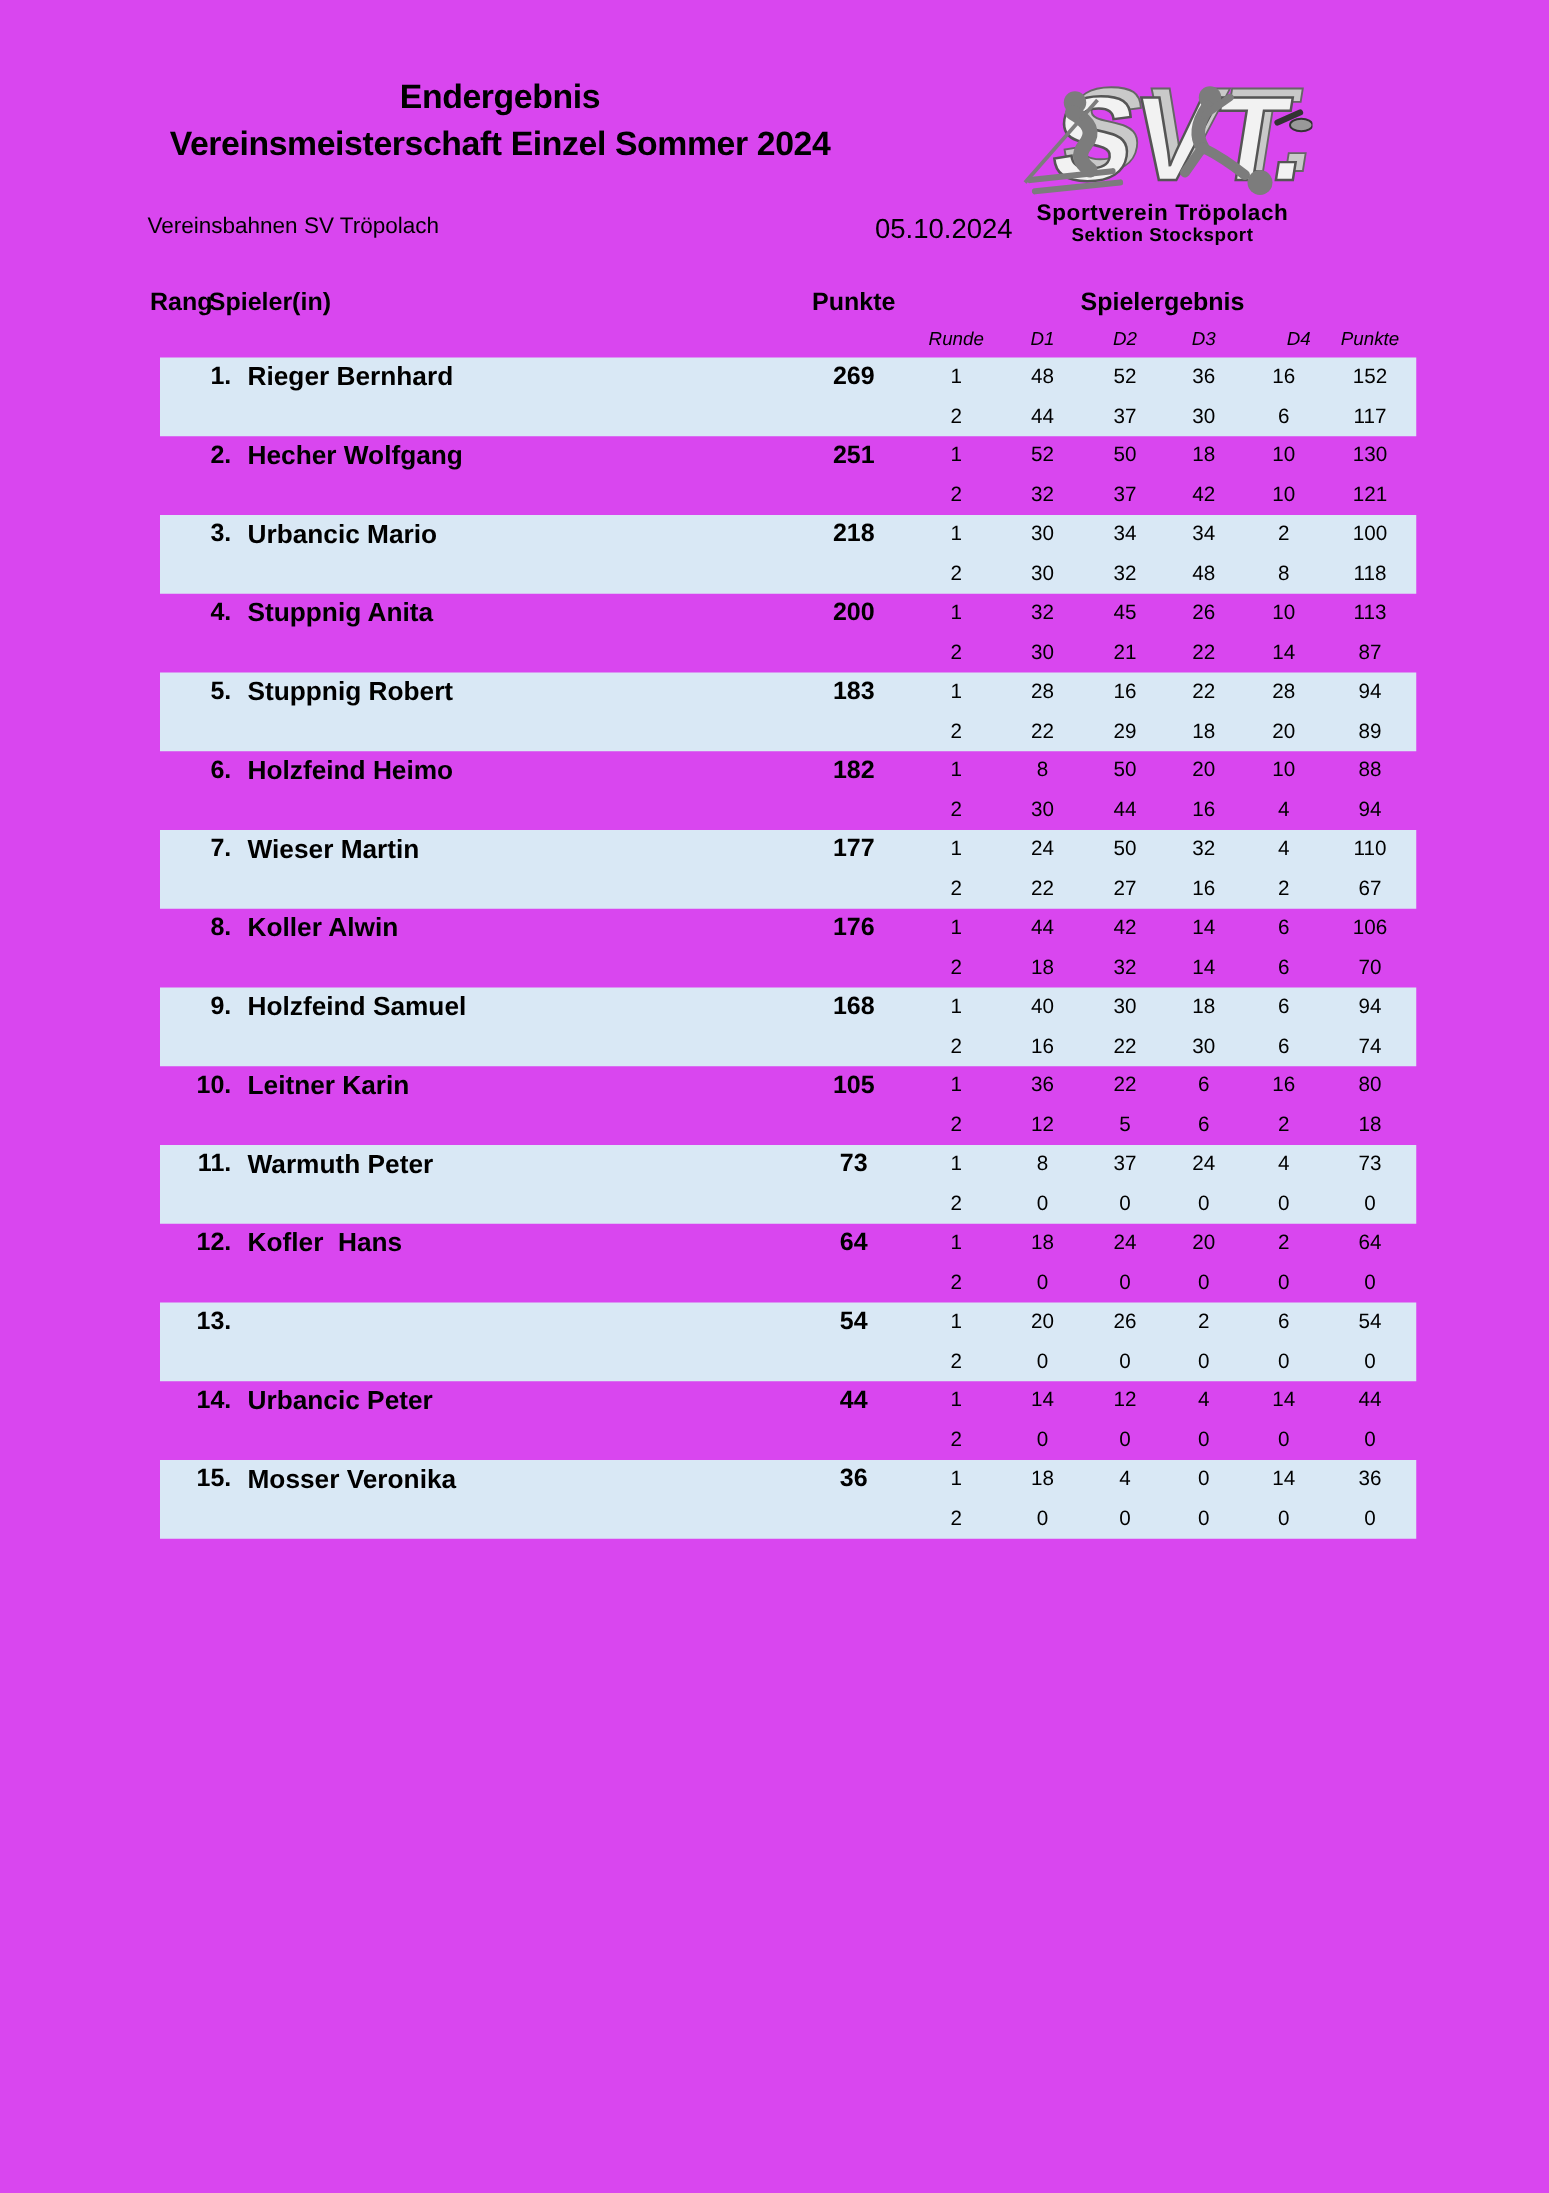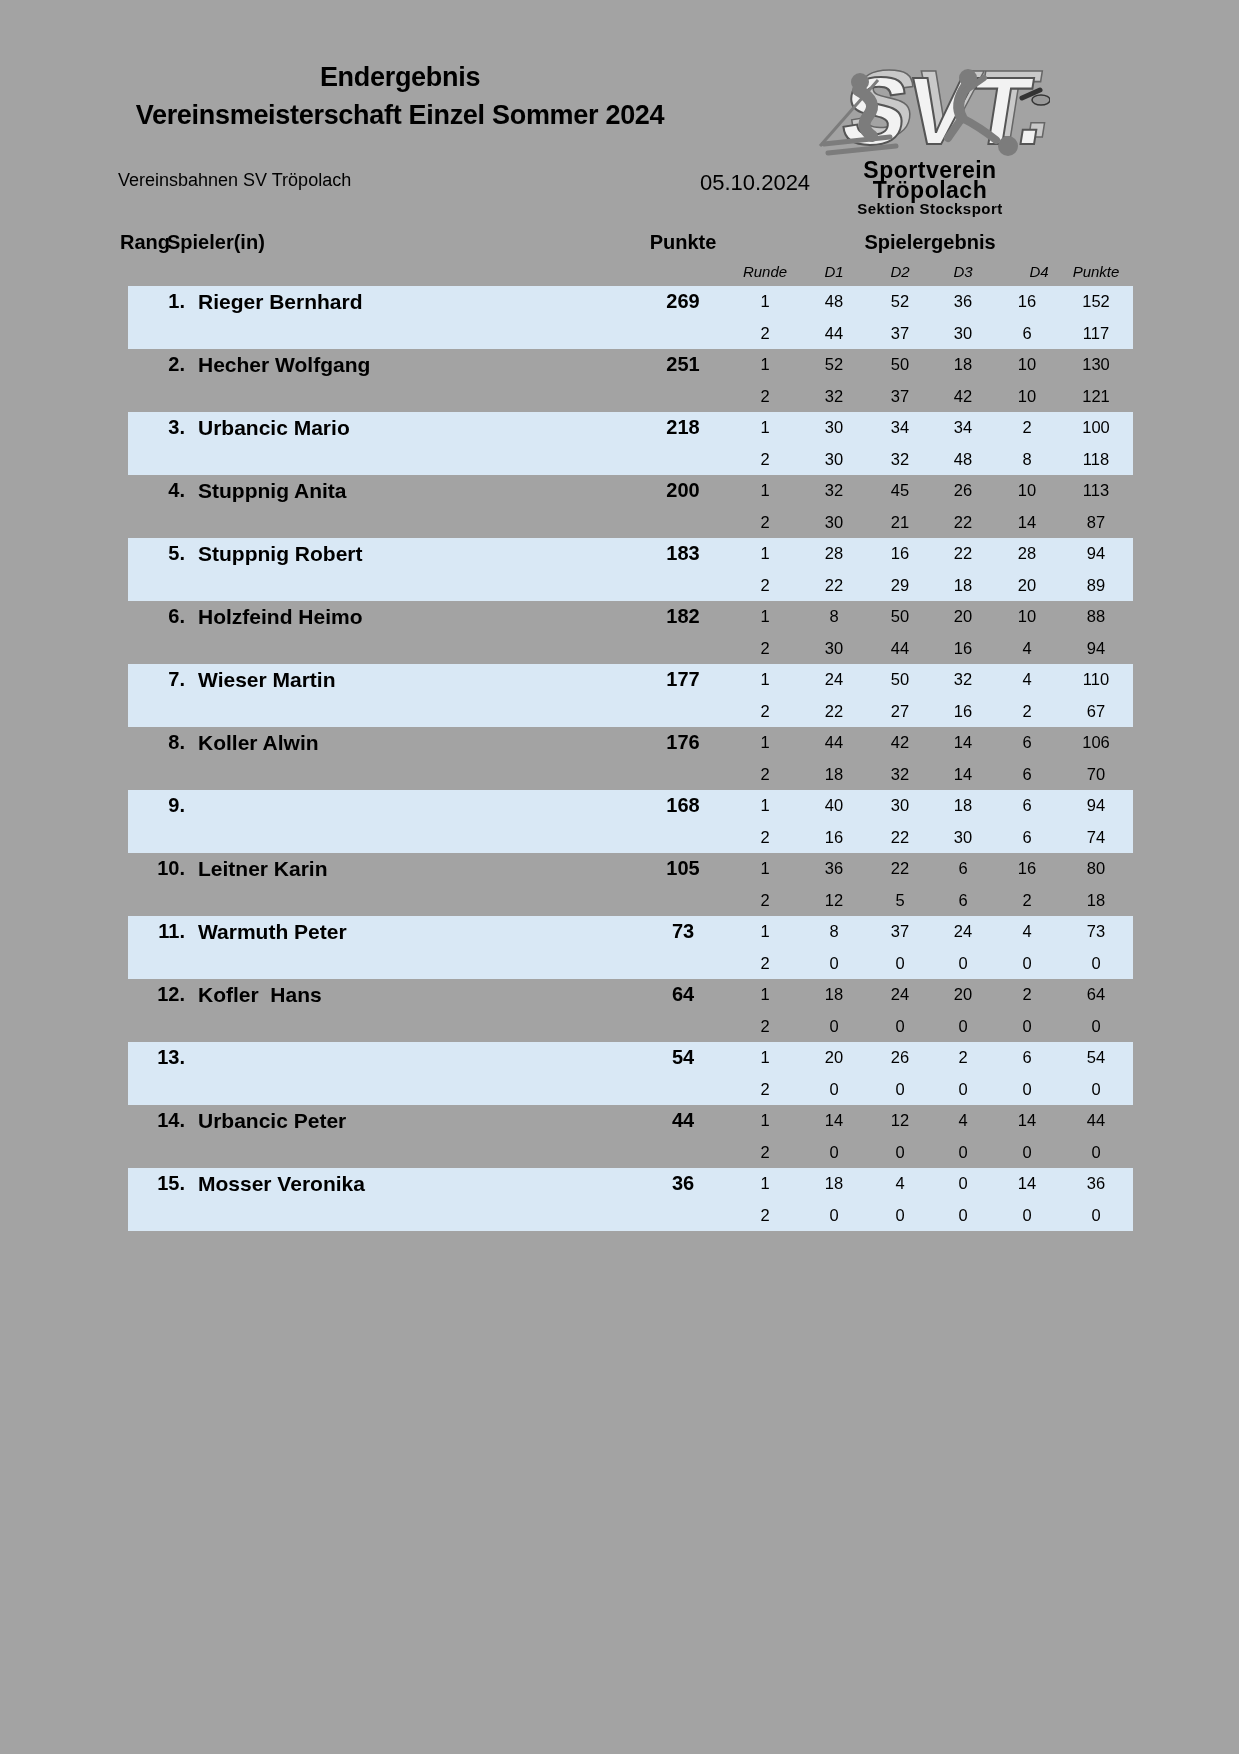--- a/index.html
+++ b/index.html
@@ -1,30 +1,30 @@
 <!DOCTYPE html>
 <html style="--row-shade: #d9e8f5;"><head>
 <meta charset="utf-8">
 <style>
   html,body { margin:0; padding:0; background:#fff; }
   .page {
-    position:relative; width:1239px; height:1754px; background:#a3a3a3;
+    position:relative; width:1239px; height:1754px; background:#d946ef;
     font-family:"Liberation Sans", sans-serif; color:#000; overflow:hidden;
   }
   .abs { position:absolute; }
 
   .title-block { left:0; top:58px; width:800px; text-align:center;
     font-weight:bold; font-size:27px; line-height:38px; letter-spacing:-0.3px; }
 
   .venue { left:118px; top:170px; font-size:18px; }
   .date  { left:700px; top:170px; width:96px; text-align:right; font-size:22px; }
 
   .logo { left:810px; top:56px; width:240px; text-align:center; }
   .logo svg { display:block; }
-  .logo-club    { font-size:23px; font-weight:bold; line-height:20px; letter-spacing:0.5px; }
+  .logo-club    { font-size:18px; font-weight:bold; line-height:20px; letter-spacing:0.5px; }
   .logo-section { font-size:15px; font-weight:bold; line-height:17px; letter-spacing:0.5px; }
 
   .thead { position:absolute; font-weight:bold; font-size:20px; white-space:pre; }
   #h-rang     { left:120px; top:231px; }
   #h-spieler  { left:167px; top:231px; }
   #h-punkte   { left:623px; top:231px; width:120px; text-align:center; }
   #h-ergebnis { left:849px; top:231px; width:162px; text-align:center; }
 
   .subhead { position:absolute; top:263px; font-size:15px; text-align:center;font-style:italic; }
   #sh-runde { left:728px; width:74px; }
@@ -238,20 +238,21 @@
         <div class="cell c-pts line1">106</div>
         <div class="cell c-runde line2">2</div>
         <div class="cell c-d1 line2">18</div>
         <div class="cell c-d2 line2">32</div>
         <div class="cell c-d3 line2">14</div>
         <div class="cell c-d4 line2">6</div>
         <div class="cell c-pts line2">70</div>
       </div>
       <div class="row-block shaded">
         <div class="cell rank line1">9.</div>
+        <div class="cell name line1">Holzfeind Samuel</div>
         <div class="cell total line1">168</div>
         <div class="cell c-runde line1">1</div>
         <div class="cell c-d1 line1">40</div>
         <div class="cell c-d2 line1">30</div>
         <div class="cell c-d3 line1">18</div>
         <div class="cell c-d4 line1">6</div>
         <div class="cell c-pts line1">94</div>
         <div class="cell c-runde line2">2</div>
         <div class="cell c-d1 line2">16</div>
         <div class="cell c-d2 line2">22</div>

